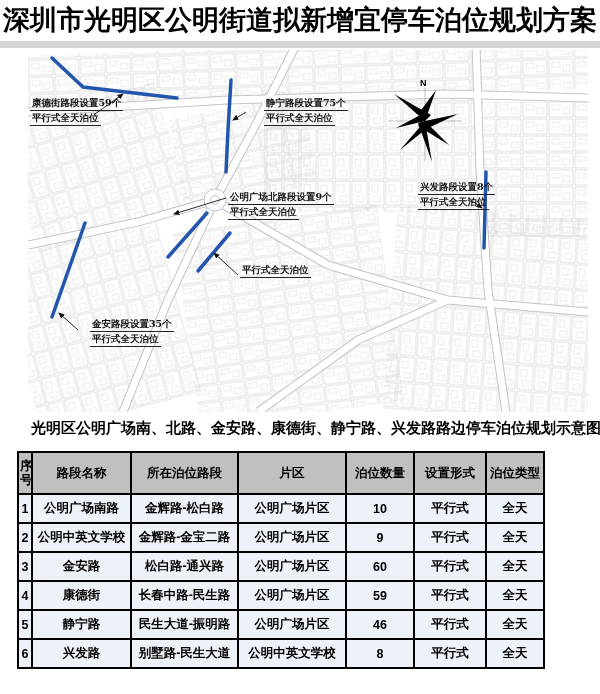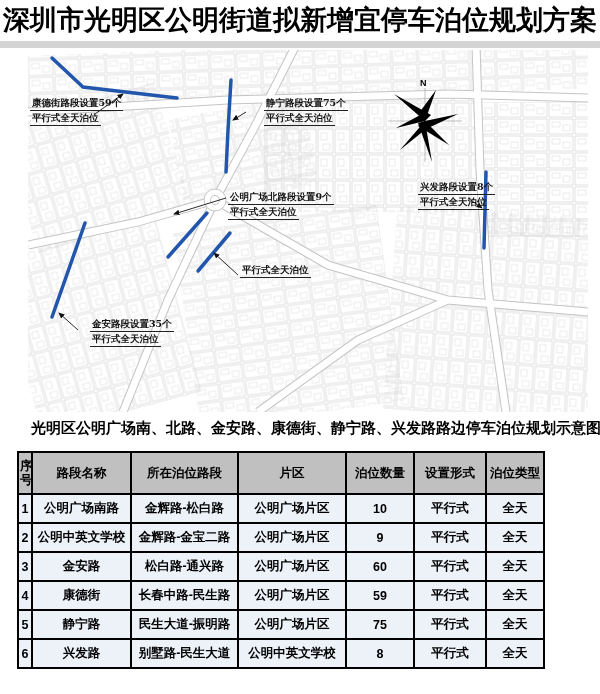--- a/index.html
+++ b/index.html
@@ -217,21 +217,21 @@
         <td>公明广场片区</td>
         <td>59</td>
         <td>平行式</td>
         <td>全天</td>
       </tr>
       <tr>
         <td>5</td>
         <td>静宁路</td>
         <td>民生大道-振明路</td>
         <td>公明广场片区</td>
-        <td>75</td>
+        <td>46</td>
         <td>平行式</td>
         <td>全天</td>
       </tr>
       <tr>
         <td>6</td>
         <td>兴发路</td>
         <td>别墅路-民生大道</td>
         <td>公明中英文学校</td>
         <td>8</td>
         <td>平行式</td>

